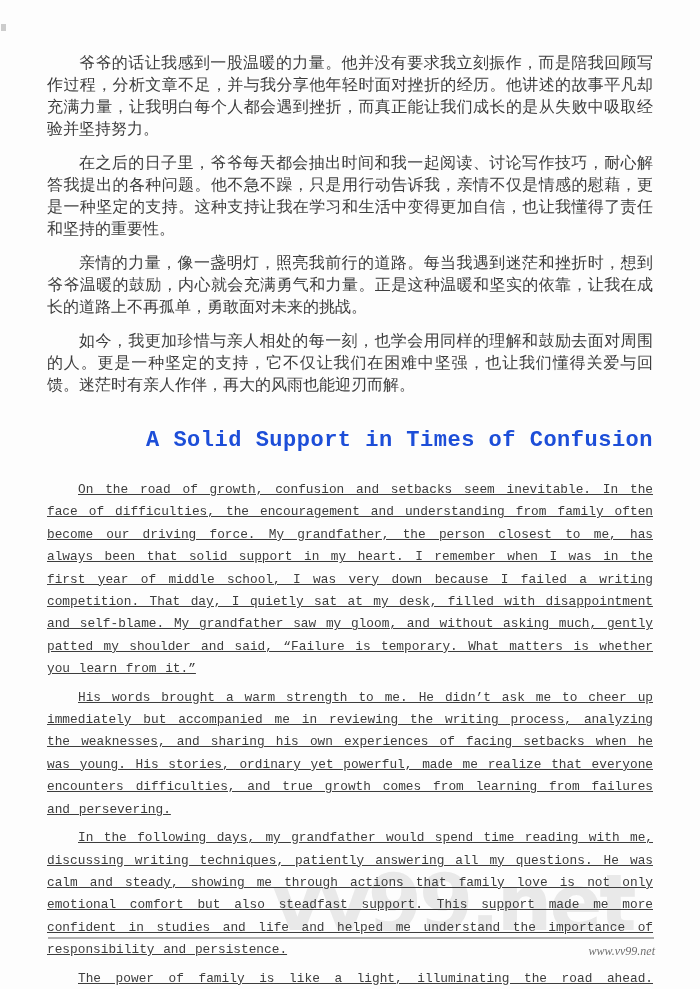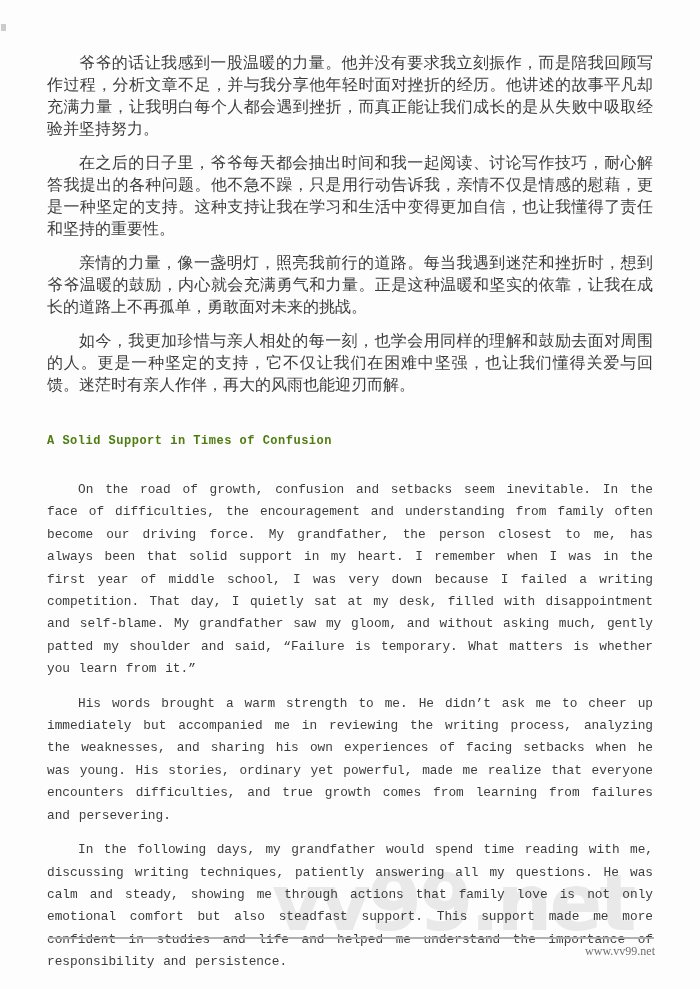--- a/index.html
+++ b/index.html
@@ -41,51 +41,53 @@
     font-size: 16px;
     line-height: 22px;
     color: #3d3d3d;
     text-align: justify;
     text-indent: 32px;
   }
   .essay-title {
     margin: 30px 0 23px 0;
     font-family: "Liberation Mono", "DejaVu Sans Mono", monospace;
     font-weight: 600;
-    font-size: 12px;
+    font-size: 22px;
     line-height: 30px;
-    color: #4d7c0f;
-    text-align: left;
+    color: #1d4ed8;
+    text-align: right;
     letter-spacing: 0.5px;
   }
   .en-p {
-    margin: 12px 0 6px 0;
+    margin: 0 0 6px 0;
     font-family: "Liberation Mono", "DejaVu Sans Mono", monospace;
     font-size: 12.8px;
     line-height: 22.4px;
     color: #3d3d3d;
     text-align: justify;
     text-indent: 31px;
     word-spacing: 1px;
+    text-decoration: underline;
   }
   .footer-rule {
     position: absolute;
     left: 48px;
     right: 46px;
     top: 937px;
     height: 2px;
     background: #b0b0b0;
     z-index: 1;
   }
   .footer-text {
     position: absolute;
     right: 45px;
     top: 942px;
     z-index: 1;
     font-family: "Liberation Serif", "DejaVu Serif", serif;
+    font-style: italic;
     font-size: 12px;
     line-height: 18px;
     color: #6f6f6f;
   }
   .scan-artifact {
     position: absolute;
     left: 1px;
     top: 24px;
     width: 5px;
     height: 7px;

